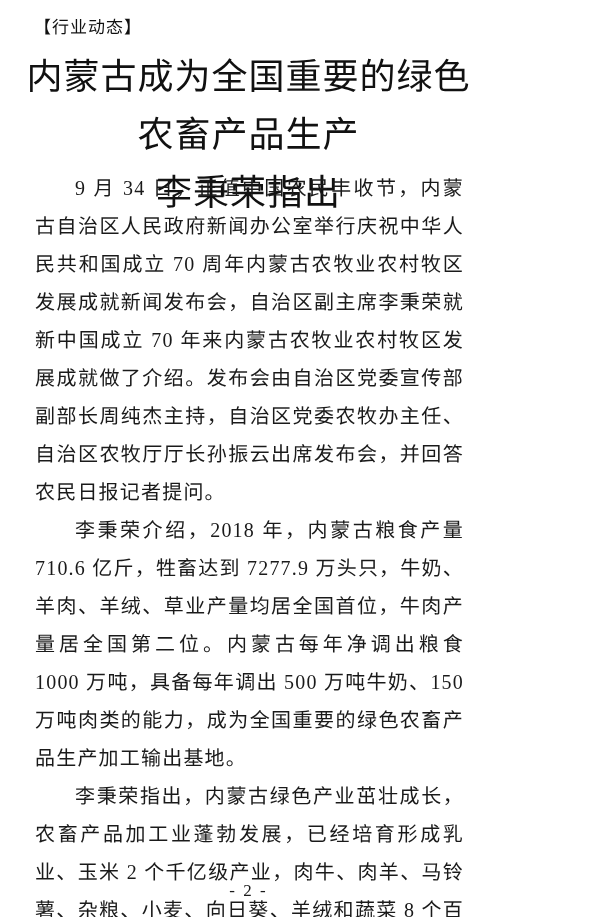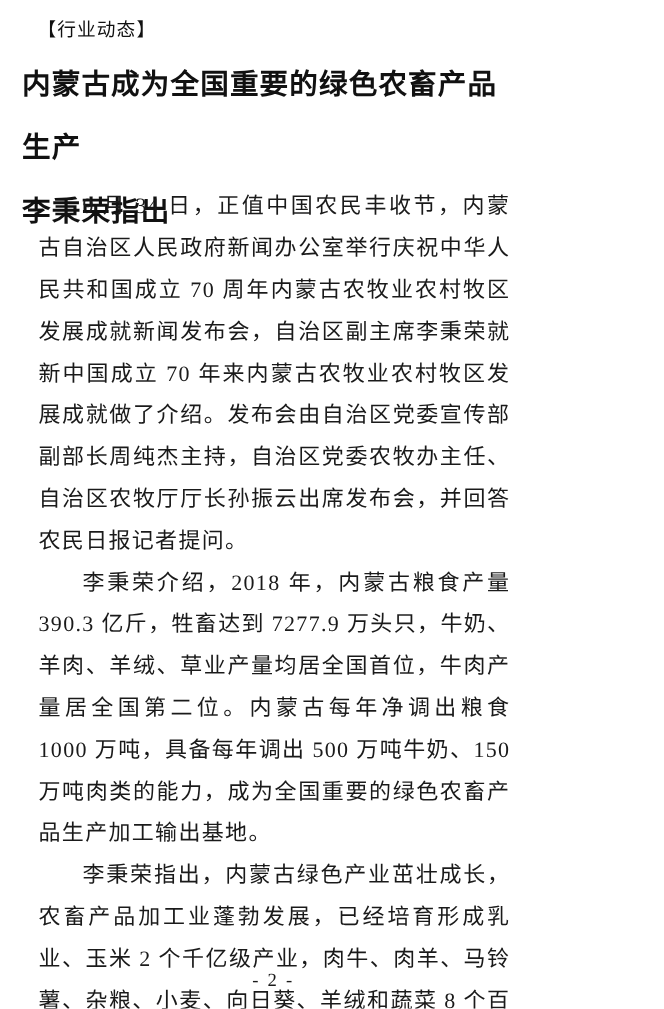--- a/index.html
+++ b/index.html
@@ -25,23 +25,23 @@
     line-height: 24px;
     letter-spacing: 1px;
     color: #111111;
     white-space: nowrap;
   }
   .doc-title {
     position: absolute;
     top: 48px;
     left: 20px;
     right: 20px;
-    text-align: left;
-    font-weight: bold;
-    font-size: 26px;
+    text-align: center;
+    font-weight: normal;
+    font-size: 36px;
     line-height: 58px;
     letter-spacing: 1px;
     color: #111111;
   }
   .doc-body {
     position: absolute;
     top: 169px;
     left: 35px;
     right: 33px;
     font-size: 20px;
@@ -73,19 +73,19 @@
 
   <div class="section-label">【行业动态】</div>
 
   <div class="doc-title">
     <div>内蒙古成为全国重要的绿色农畜产品生产</div>
     <div>李秉荣指出</div>
   </div>
 
   <div class="doc-body">
     <p>9 月 34 日，正值中国农民丰收节，内蒙古自治区人民政府新闻办公室举行庆祝中华人民共和国成立 70 周年内蒙古农牧业农村牧区发展成就新闻发布会，自治区副主席李秉荣就新中国成立 70 年来内蒙古农牧业农村牧区发展成就做了介绍。发布会由自治区党委宣传部副部长周纯杰主持，自治区党委农牧办主任、自治区农牧厅厅长孙振云出席发布会，并回答农民日报记者提问。</p>
-    <p>李秉荣介绍，2018 年，内蒙古粮食产量 390.3 亿斤，牲畜达到 7277.9 万头只，牛奶、羊肉、羊绒、草业产量均居全国首位，牛肉产量居全国第二位。内蒙古每年净调出粮食 1000 万吨，具备每年调出 500 万吨牛奶、150 万吨肉类的能力，成为全国重要的绿色农畜产品生产加工输出基地。</p>
+    <p>李秉荣介绍，2018 年，内蒙古粮食产量 710.6 亿斤，牲畜达到 7277.9 万头只，牛奶、羊肉、羊绒、草业产量均居全国首位，牛肉产量居全国第二位。内蒙古每年净调出粮食 1000 万吨，具备每年调出 500 万吨牛奶、150 万吨肉类的能力，成为全国重要的绿色农畜产品生产加工输出基地。</p>
     <p>李秉荣指出，内蒙古绿色产业茁壮成长，农畜产品加工业蓬勃发展，已经培育形成乳业、玉米 2 个千亿级产业，肉牛、肉羊、马铃薯、杂粮、小麦、向日葵、羊绒和蔬菜 8 个百亿级产业。2018 年，全区销售收入 500 万以上的农畜产品加工企业达到 1705 家，国家和自治区级龙头企业分别达到 38 家和 583 家，具备年加工转化粮油 2400 万吨、牛奶 1000</p>
   </div>
 
   <div class="page-footer">- 2 -</div>
 
 </div>
 
 </body></html>

